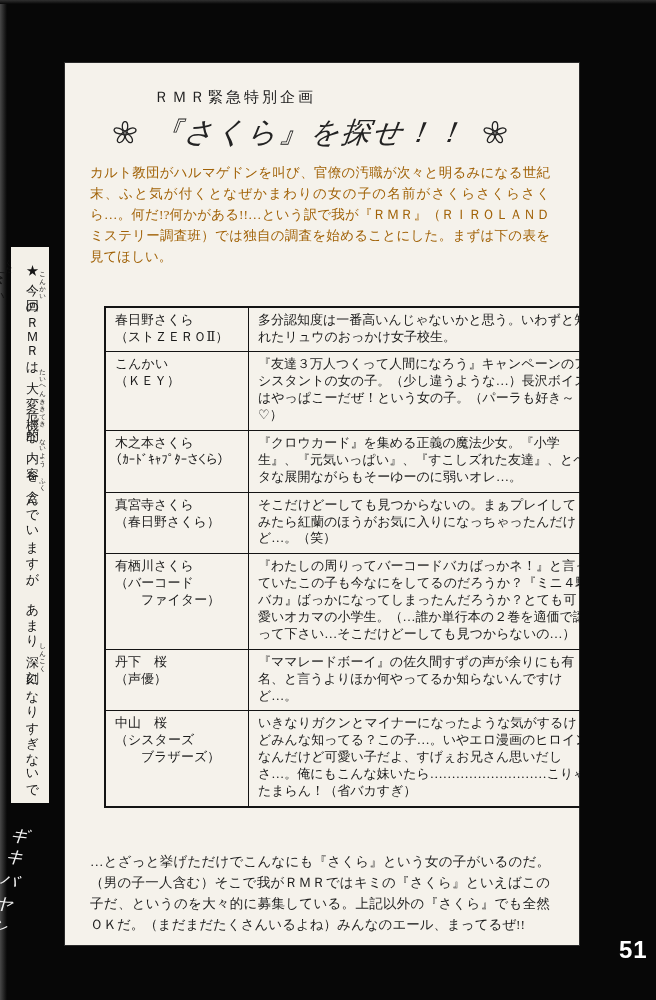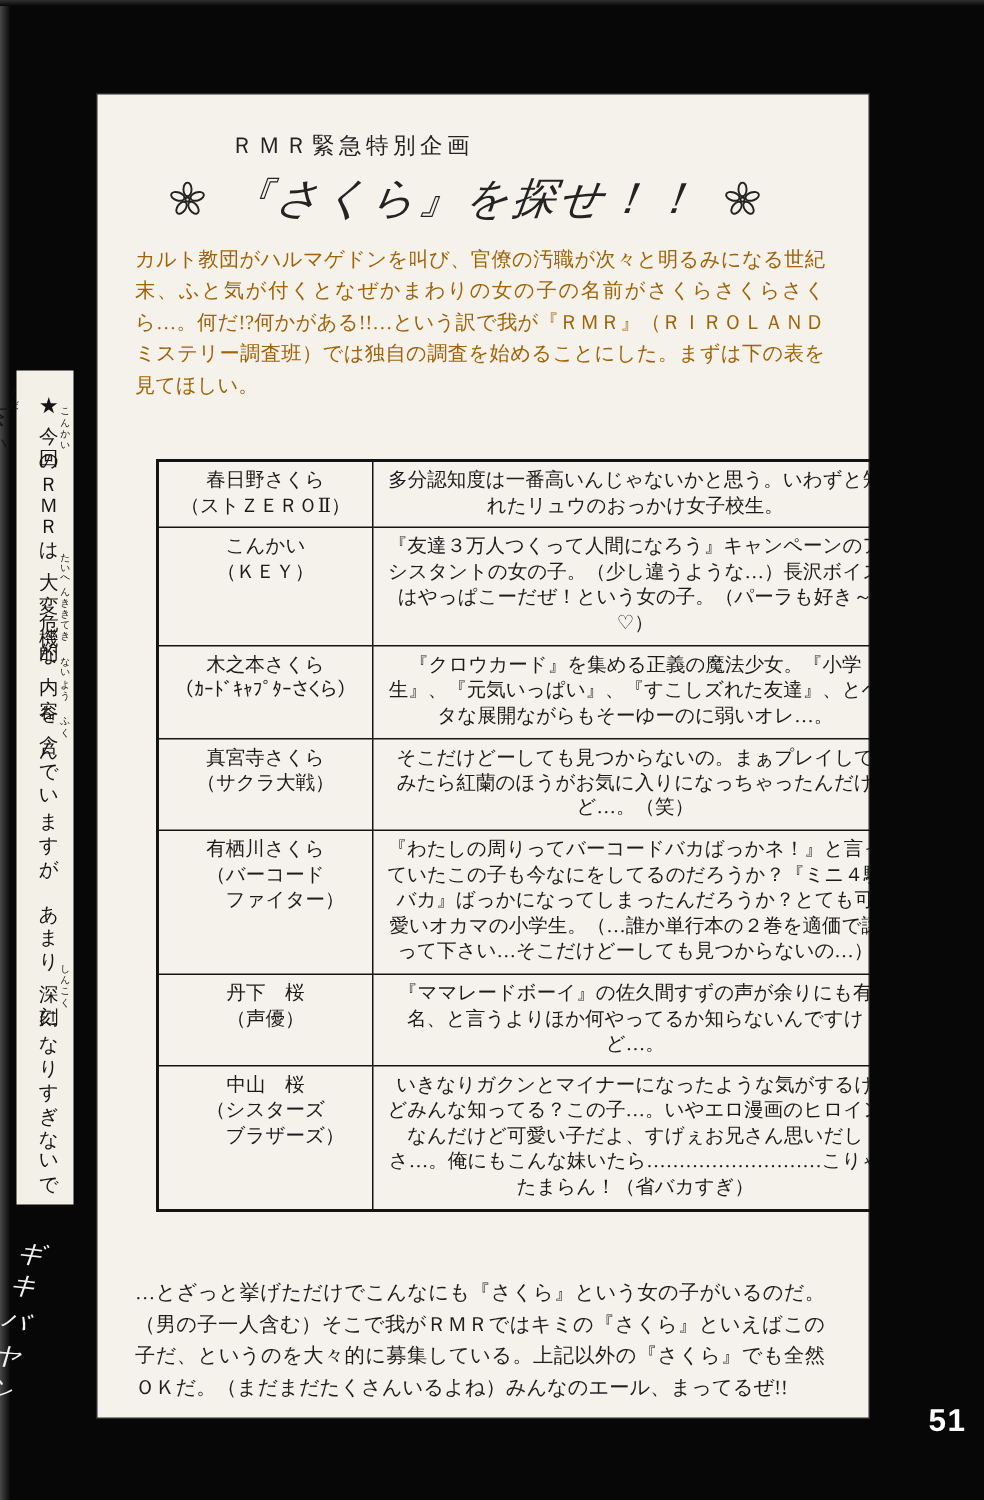--- a/index.html
+++ b/index.html
@@ -30,21 +30,20 @@
     transform:skewX(-7deg);color:#232323;white-space:nowrap;
   }
   .flower{width:24px;height:24px;flex:0 0 auto;}
 
   .intro{margin-top:10px;font-size:13.5px;line-height:1.55;
     text-align:justify;color:#a16207;}
 
   table.sakura-table{
     border-collapse:collapse;margin:38px 0 0 14px;width:496px;
     border:2.5px solid #141414;
-    text-align:center;
   }
   table.sakura-table td{
     border:1.5px solid #141414;vertical-align:top;
     padding:4px 9px 6px;font-size:13px;line-height:1.3;color:#1b1b1b;
   }
   td.name-cell{width:124px;}
   .src{white-space:pre-line;}
 
   .outro{margin-top:44px;font-size:13.5px;line-height:1.55;
     text-align:justify;color:#1e1e1e;}
@@ -63,21 +62,21 @@
   .hand-note{
     position:absolute;left:14px;top:814px;height:260px;color:#f2f2f2;
     writing-mode:vertical-rl;font-size:17px;letter-spacing:5px;
     font-family:"DejaVu Sans",sans-serif;font-style:italic;
     transform:rotate(13deg);transform-origin:top center;white-space:nowrap;
   }
 
   .page-num{
     position:absolute;left:619px;top:936px;color:#ffffff;
     font-family:"Liberation Sans",sans-serif;font-weight:bold;
-    font-size:21px;letter-spacing:1px;
+    font-size:24px;letter-spacing:1px;
   }
 </style>
 </head>
 <body>
 
 <div class="scan-edge"></div>
 <div class="scan-edge-top"></div>
 
 <div class="page">
 
@@ -128,21 +127,21 @@
       <tr>
         <td class="name-cell">
           <div>木之本さくら</div>
           <div class="src">（ｶｰﾄﾞｷｬﾌﾟﾀｰさくら）</div>
         </td>
         <td>『クロウカード』を集める正義の魔法少女。『小学生』、『元気いっぱい』、『すこしズれた友達』、とベタな展開ながらもそーゆーのに弱いオレ…。</td>
       </tr>
       <tr>
         <td class="name-cell">
           <div>真宮寺さくら</div>
-          <div class="src">（サクラ大戦）</div>
+          <div class="src">（春日野さくら）</div>
         </td>
         <td>そこだけどーしても見つからないの。まぁプレイしてみたら紅蘭のほうがお気に入りになっちゃったんだけど…。（笑）</td>
       </tr>
       <tr>
         <td class="name-cell">
           <div>有栖川さくら</div>
           <div class="src">（バーコード
 　　ファイター）</div>
         </td>
         <td>『わたしの周りってバーコードバカばっかネ！』と言っていたこの子も今なにをしてるのだろうか？『ミニ４駆バカ』ばっかになってしまったんだろうか？とても可愛いオカマの小学生。（…誰か単行本の２巻を適価で譲って下さい…そこだけどーしても見つからないの…）</td>

